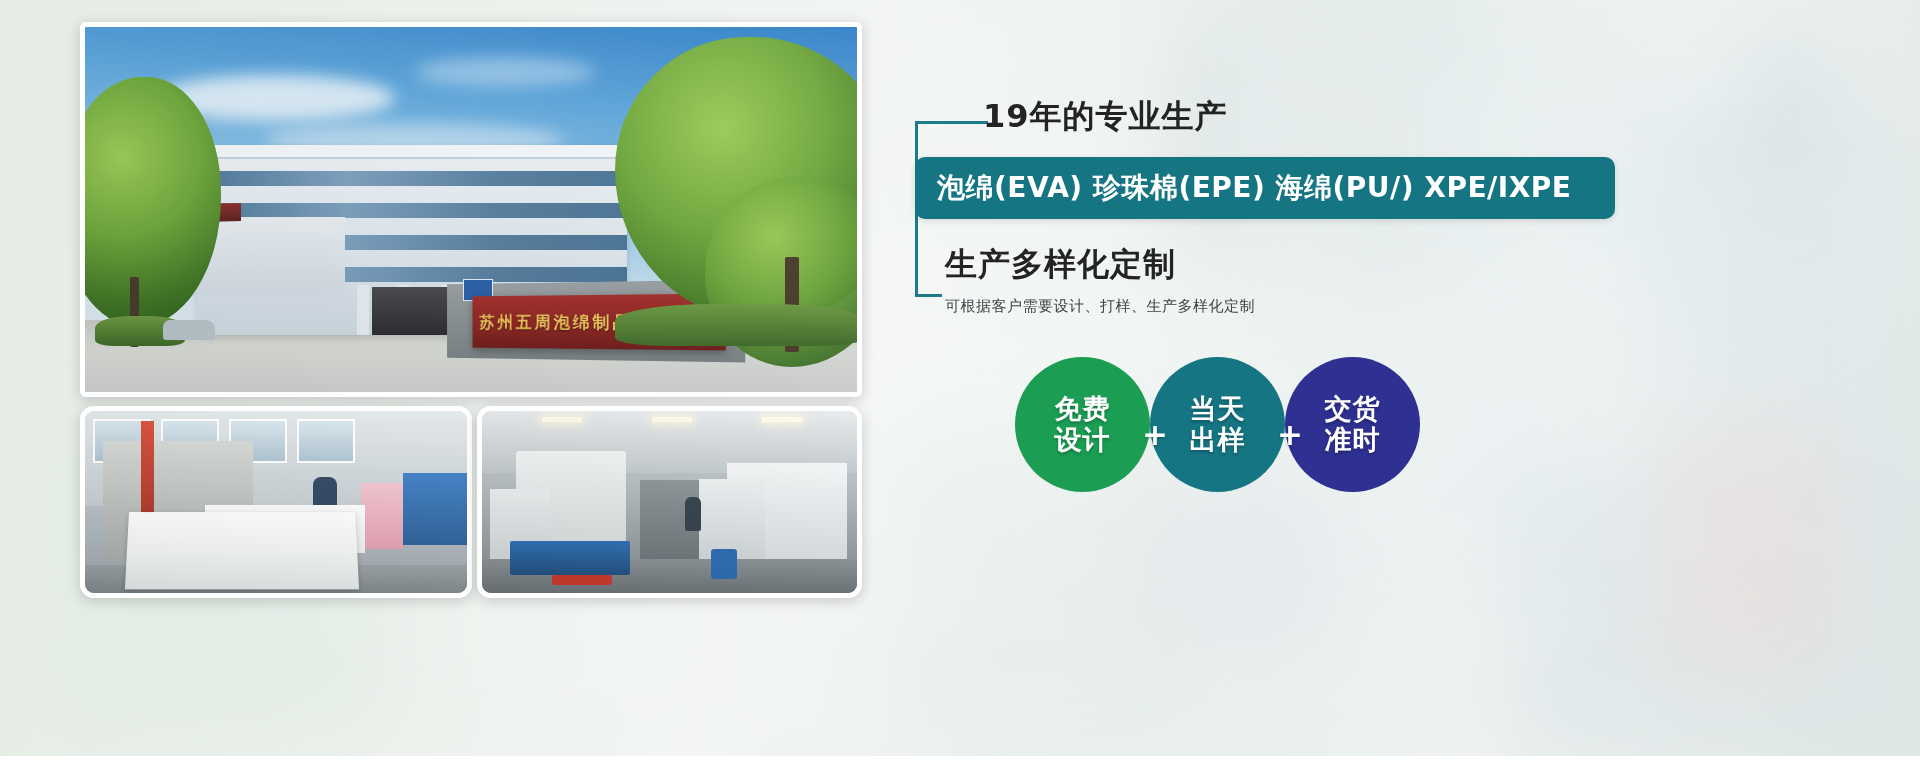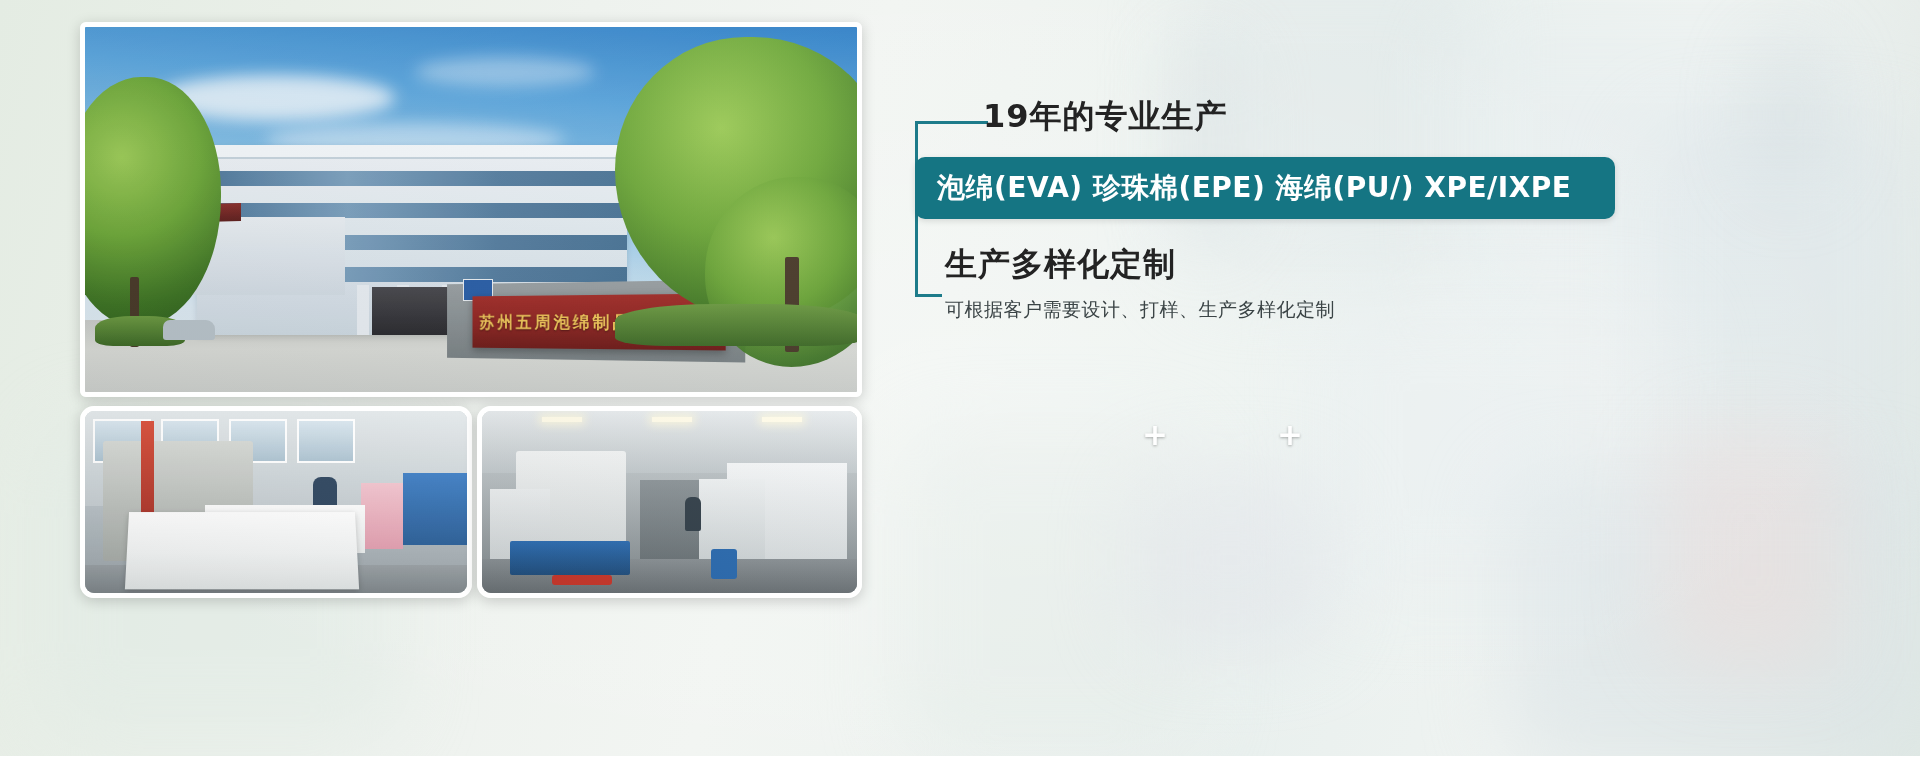--- a/index.html
+++ b/index.html
@@ -241,21 +241,21 @@
 
   .headline-2 {
     position: absolute; left: 30px; top: 148px;
     font-size: 32px; font-weight: 700; color: #232323;
     letter-spacing: 1px; white-space: nowrap;
     font-family: "DejaVu Sans", "Liberation Sans", sans-serif;
   }
 
   .subline {
     position: absolute; left: 30px; top: 202px;
-    font-size: 19px; color: #3b4446; letter-spacing: .5px;
+    font-size: 15px; color: #3b4446; letter-spacing: .5px;
     white-space: nowrap;
     font-family: "DejaVu Sans", "Liberation Sans", sans-serif;
   }
 
   
   .circles { position: absolute; left: 1015px; top: 357px; width: 430px; height: 150px; }
   .circle {
     position: absolute; top: 0; width: 135px; height: 135px;
     border-radius: 50%;
     display: flex; flex-direction: column;
@@ -394,19 +394,31 @@
     <div class="pill">
       <span class="pill-text">泡绵(EVA)  珍珠棉(EPE)  海绵(PU/)   XPE/IXPE</span>
     </div>
 
     <div class="headline-2">生产多样化定制</div>
 
     <div class="subline">可根据客户需要设计、打样、生产多样化定制</div>
   </div>
 
   <div class="circles">
+    <div class="circle c1">
+      <span>免费</span>
+      <span>设计</span>
+    </div>
     <div class="plus p1">+</div>
 
+    <div class="circle c2">
+      <span>当天</span>
+      <span>出样</span>
+    </div>
     <div class="plus p2">+</div>
 
+    <div class="circle c3">
+      <span>交货</span>
+      <span>准时</span>
+    </div>
   </div>
 
 </div>
 
 </body></html>

